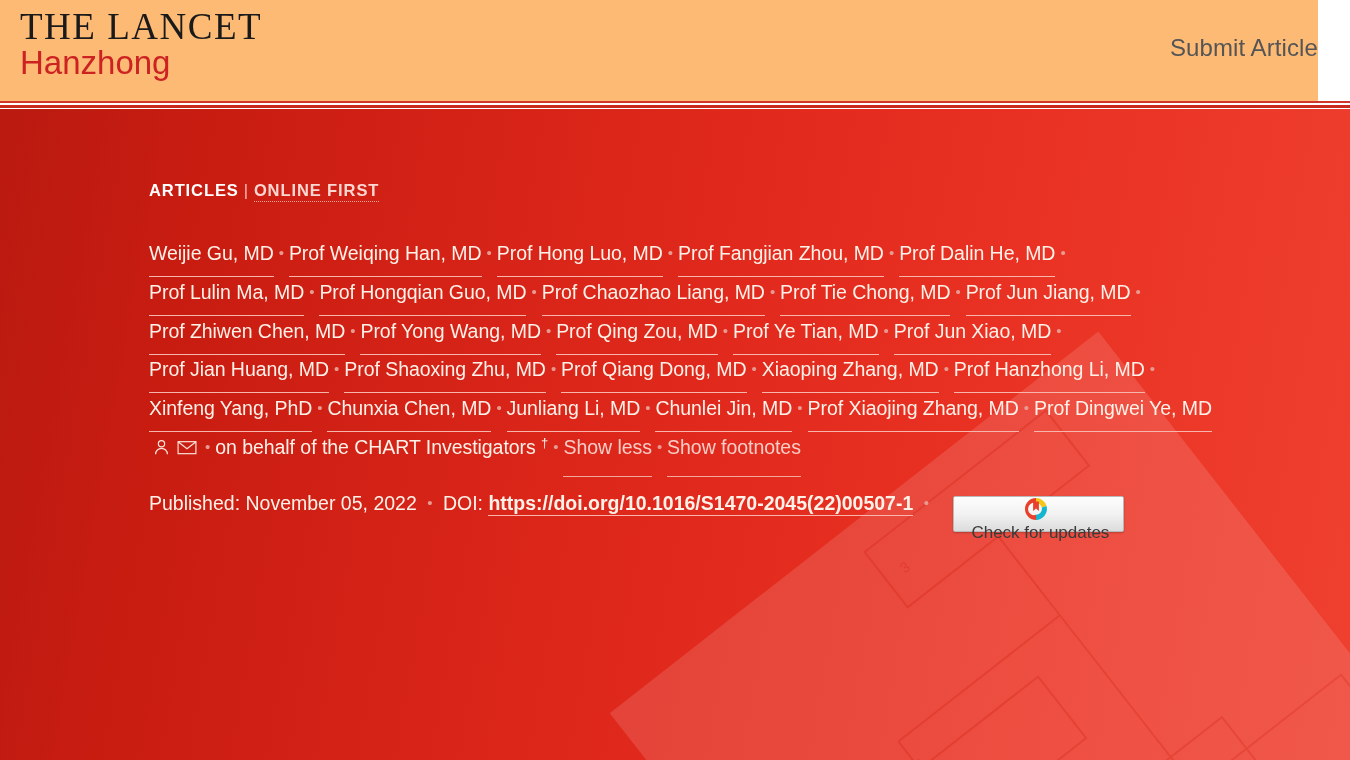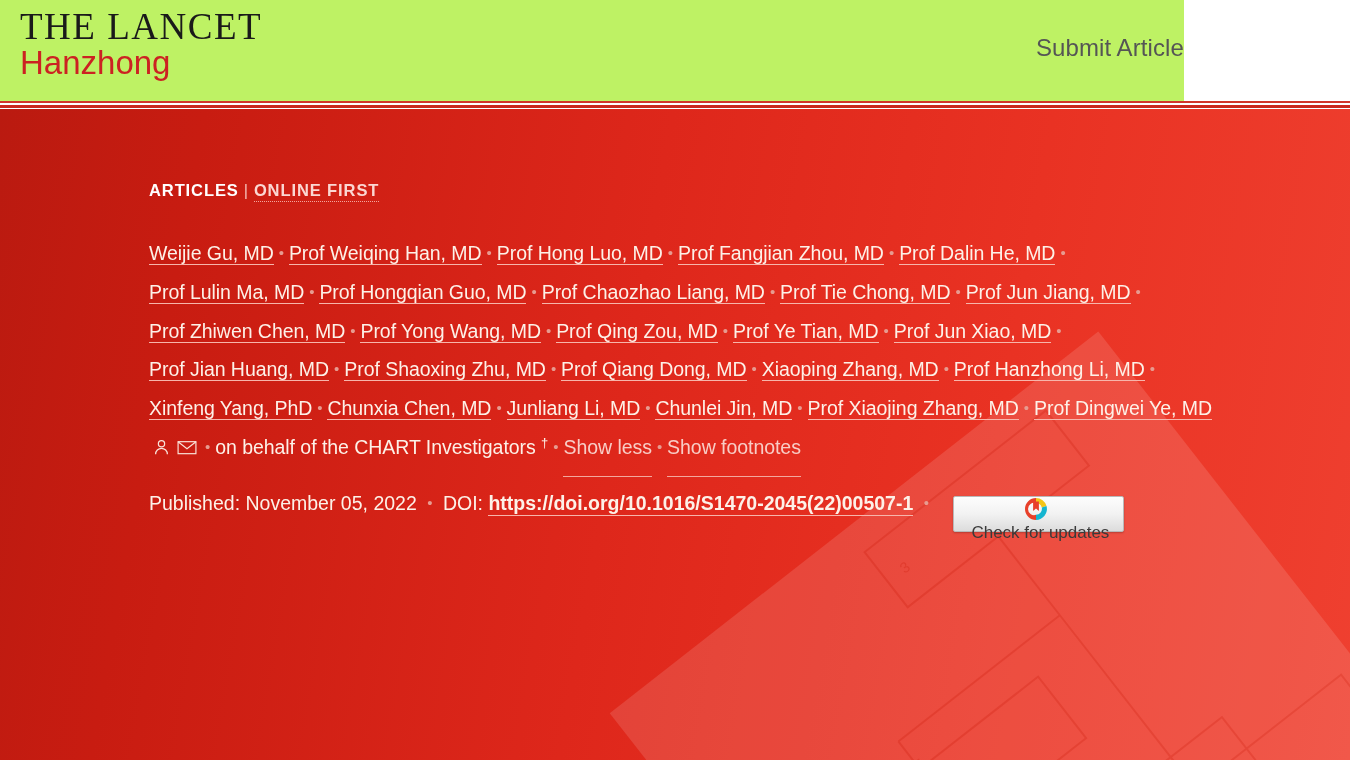--- a/index.html
+++ b/index.html
@@ -15,22 +15,22 @@
   #page {
     position: relative;
     width: 1350px; height: 760px;
     overflow: hidden;
   }
 
   
   .site-header {
     position: absolute;
     top: 0; left: 0;
-    width: 1184px; height: 106px;
-    background: #bef264;
+    width: 1318px; height: 106px;
+    background: #fdba74;
     z-index: 30;
   }
 
   .logo-block {
     position: absolute;
     left: 20px; top: 8px;
   }
   .logo-lancet {
     font-family: "Liberation Serif", serif;
     font-size: 37px;
@@ -133,21 +133,21 @@
     font-size: 19.5px;
     line-height: 1.99;
     color: #fdf1e8;
     max-width: 1075px;
     letter-spacing: -0.05px;
   }
   .author-link {
     color: #fdf1e8;
     text-decoration: none;
     border-bottom: 1px solid #f7b5ab;
-    padding-bottom: 0;
+    padding-bottom: 12px;
     white-space: nowrap;
   }
   .dot-sep {
     display: inline-block;
     color: #e79b90;
     margin: 0 5px;
     font-size: 15px;
     vertical-align: 2px;
   }
   .behalf { color: #fdf1e8; white-space: nowrap; }

